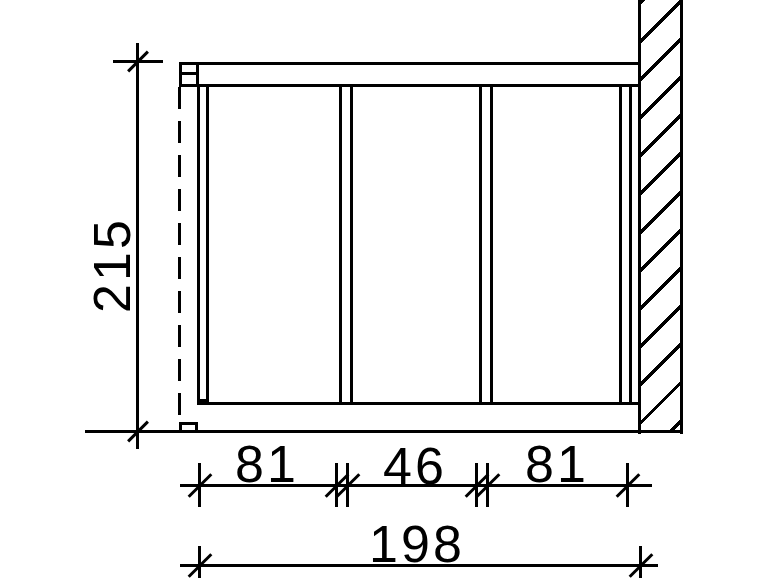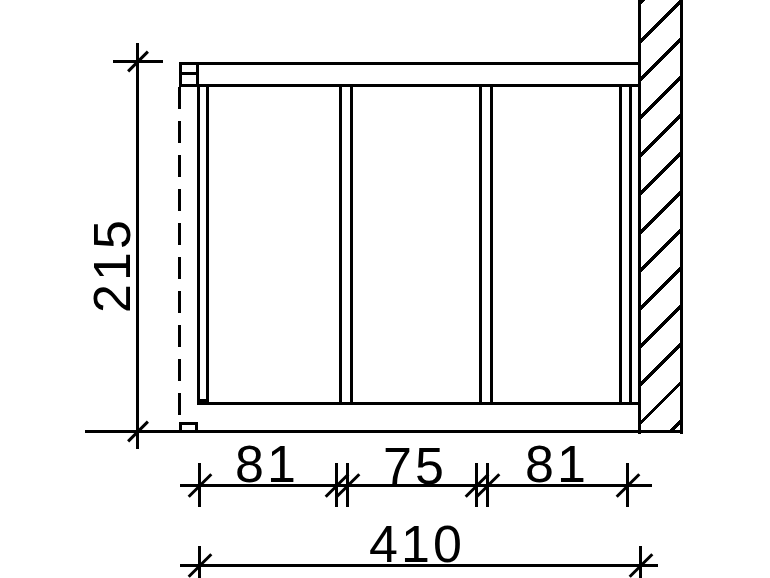--- a/index.html
+++ b/index.html
@@ -86,23 +86,23 @@
 
   <div class="ln" style="left:475px;top:463px;width:3px;height:44px;"></div>
   <div class="tick" style="left:461px;top:484px;"></div>
   <div class="ln" style="left:486px;top:463px;width:3px;height:44px;"></div>
   <div class="tick" style="left:472px;top:484px;"></div>
 
   <div class="ln" style="left:626px;top:463px;width:3px;height:44px;"></div>
   <div class="tick" style="left:612px;top:484px;"></div>
 
   <div class="lbl" style="left:217px;top:438px;width:100px;">81</div>
-  <div class="lbl" style="left:365px;top:440px;width:100px;">75</div>
+  <div class="lbl" style="left:365px;top:440px;width:100px;">46</div>
   <div class="lbl" style="left:507px;top:438px;width:100px;">81</div>
 
   <div class="ln" style="left:180px;top:564px;width:478px;height:3px;"></div>
   <div class="ln" style="left:198px;top:546px;width:3px;height:32px;"></div>
   <div class="tick" style="left:184px;top:564px;"></div>
   <div class="ln" style="left:639px;top:546px;width:3px;height:32px;"></div>
   <div class="tick" style="left:625px;top:564px;"></div>
-  <div class="lbl" style="left:342px;top:518px;width:150px;">410</div>
+  <div class="lbl" style="left:342px;top:518px;width:150px;">198</div>
 
 </div>
 
 </body></html>

